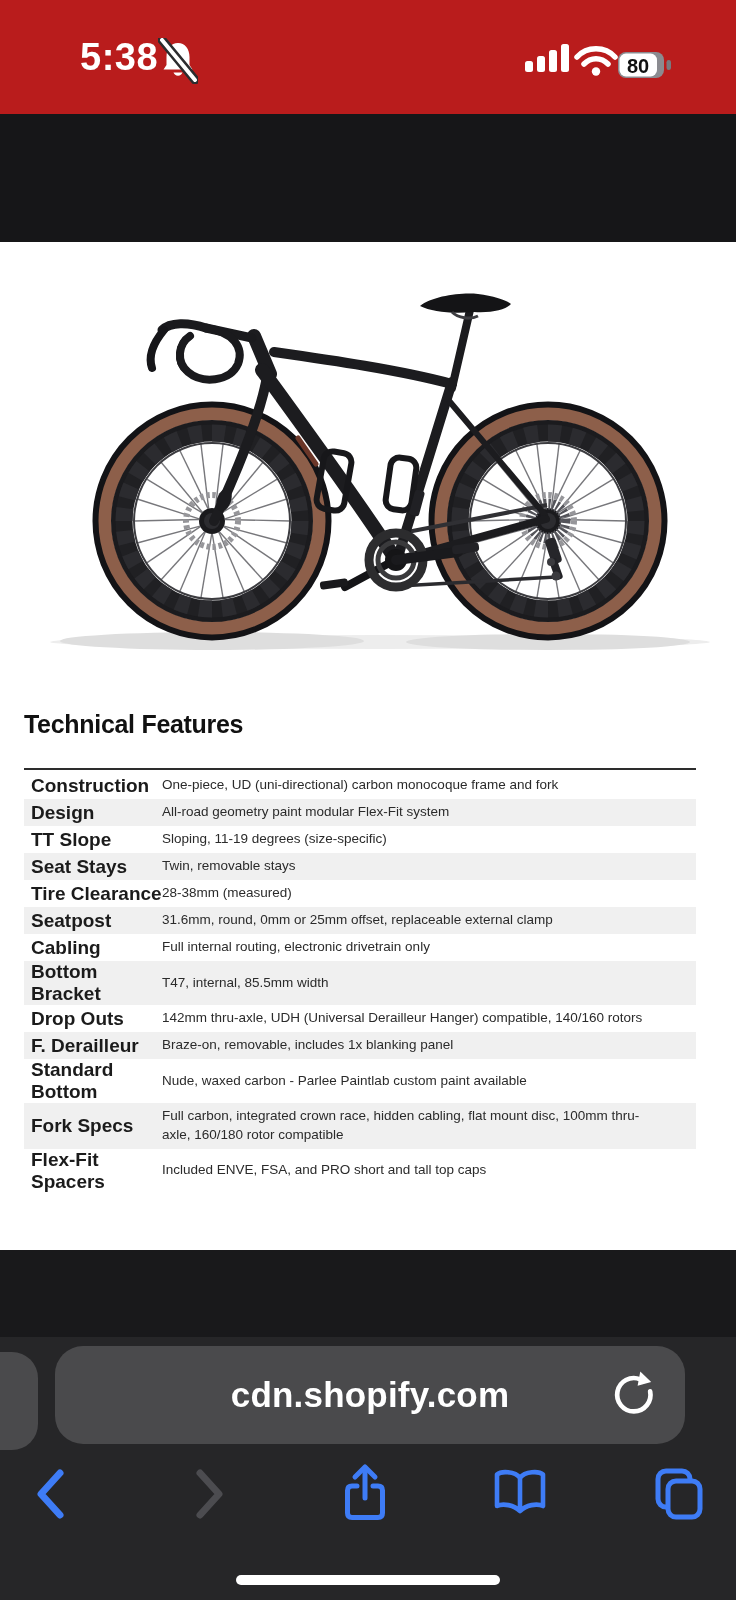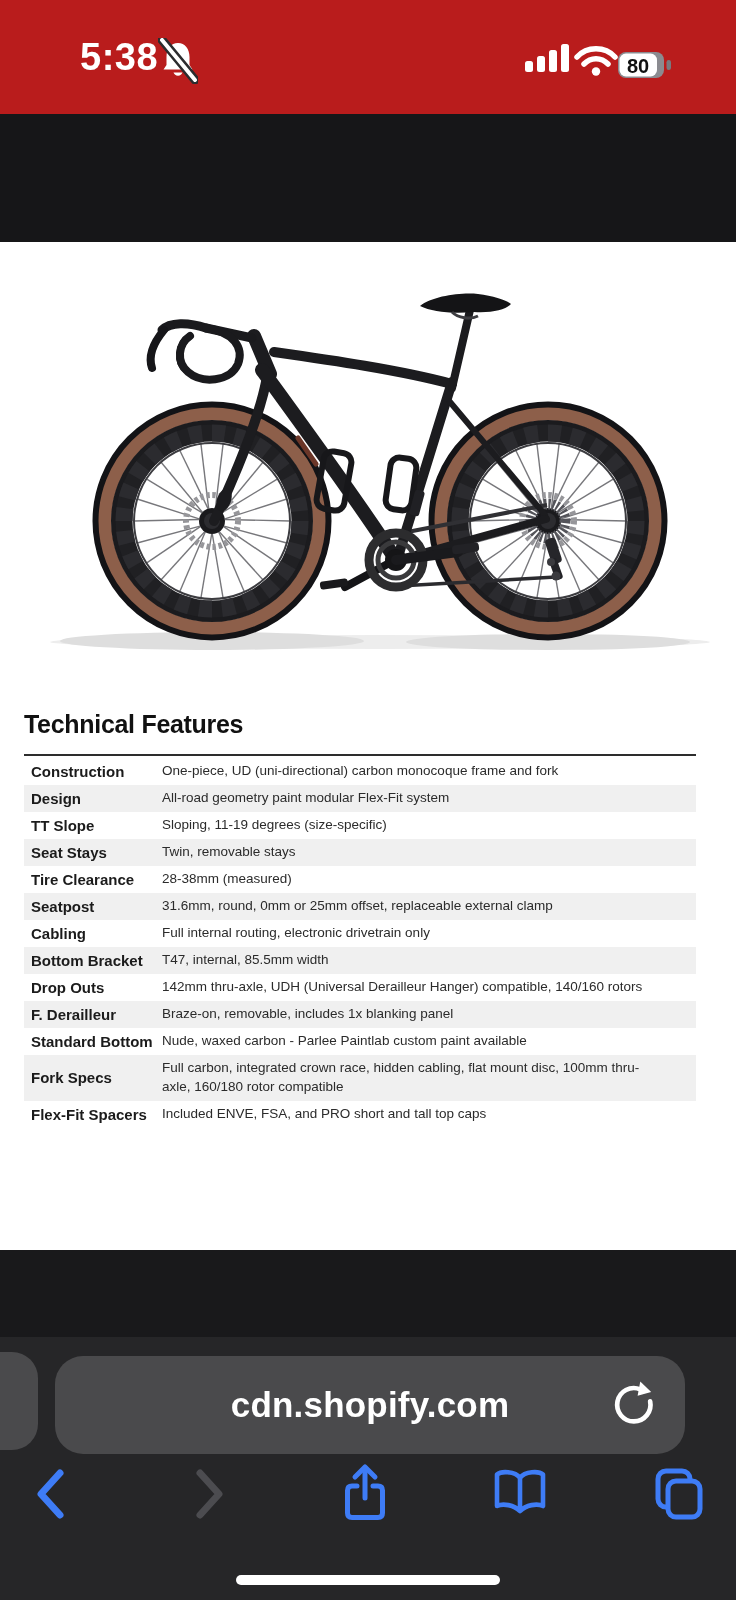--- a/index.html
+++ b/index.html
@@ -15,30 +15,30 @@
   .sig  { position:absolute; left:525px; top:42px; }
   .wifi { position:absolute; left:573px; top:44px; }
   .batt { position:absolute; left:618px; top:50px; }
   
   .band-top    { position:absolute; top:114px; left:0; width:736px; height:128px; background:#161618; }
   .band-bottom { position:absolute; top:1250px; left:0; width:736px; height:87px;  background:#19191b; }
   
   .content { position:absolute; top:242px; left:0; width:736px; height:1008px; background:#ffffff; }
   .hero-svg { position:absolute; top:0; left:0; }
   .specs { position:absolute; top:468px; left:24px; width:672px; }
-  .specs h2 { font-size:25px; font-weight:800; color:#111; letter-spacing:-0.3px; margin-bottom:15px; }
+  .specs h2 { font-size:25px; font-weight:800; color:#111; letter-spacing:-0.3px; margin-bottom:29px; }
   .specs hr { border:none; border-top:2px solid #2d2d2d; margin:0 0 2px 0; }
   .spec-row { display:flex; align-items:center; min-height:27px; }
   .spec-row:nth-child(even) { background:#f0f0f0; }
-  .spec-label { width:138px; flex:0 0 138px; padding-left:7px; font-size:15px; font-weight:700; color:#1b1b1b; }
+  .spec-label { width:138px; flex:0 0 138px; padding-left:7px; font-size:19px; font-weight:700; color:#1b1b1b; }
   .spec-value { flex:1; font-size:13.5px; color:#2b2b2b; line-height:1.4; padding:4px 38px 4px 0; }
   
   .chrome { position:absolute; top:1337px; left:0; width:736px; height:263px; background:#262628; }
   .tab-peek { position:absolute; top:15px; left:-28px; width:66px; height:98px; border-radius:26px; background:#4a4a4c; }
-  .addr { position:absolute; top:19px; left:55px; width:630px; height:98px; border-radius:28px; background:#4a4a4c; }
+  .addr { position:absolute; top:9px; left:55px; width:630px; height:98px; border-radius:28px; background:#4a4a4c; }
   .addr-url { position:absolute; top:0; left:0; width:100%; height:98px; line-height:98px; text-align:center;
               color:#fff; font-size:35px; font-weight:600; letter-spacing:0.2px; }
   .reload { position:absolute; top:24px; right:26px; width:50px; height:50px; background:none; border:none; cursor:pointer; }
   .tbtn { position:absolute; top:125px; width:64px; height:64px; background:none; border:none; cursor:pointer; }
   .home-indicator { position:absolute; top:238px; left:236px; width:264px; height:10px; border-radius:5px; background:#ffffff; }
 </style>
 </head>
 <body>
 
 <div class="screen">

